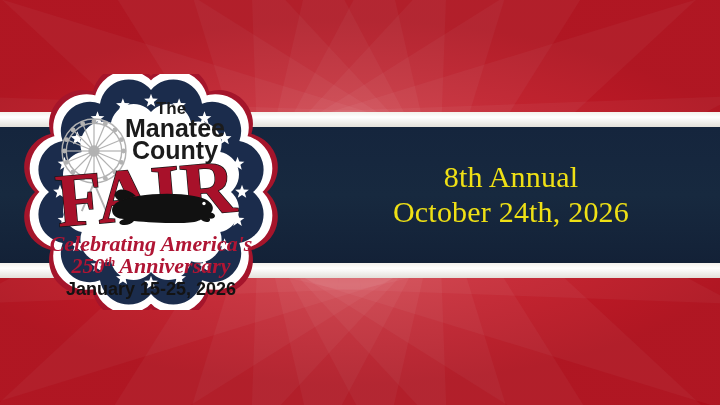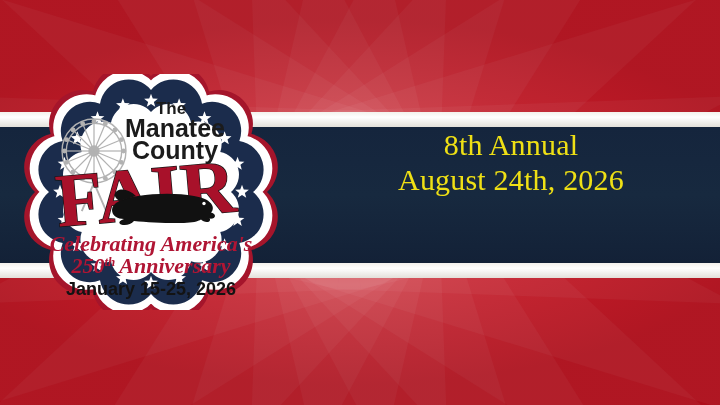--- a/index.html
+++ b/index.html
@@ -86,20 +86,21 @@
   
   .headline {
     position: absolute;
     left: 310px;
     right: 8px;
     top: 128px;
     height: 134px;
     display: flex;
     flex-direction: column;
     align-items: center;
+    justify-content: center;
     text-align: center;
     color: #efe015;
     font-family: "Liberation Serif", serif;
     line-height: 1.16;
     letter-spacing: 0.2px;
   }
   .headline .ln { font-size: 30px; white-space: nowrap; }
 
   
   .logo {
@@ -152,21 +153,21 @@
   <div class="burst-vignette"></div>
 
   <div class="banner">
     <div class="banner-stripe-top"></div>
     <div class="banner-core"></div>
     <div class="banner-stripe-bottom"></div>
   </div>
 
   <div class="headline">
     <div class="ln">8th Annual</div>
-    <div class="ln">August 24th, 2026</div>
+    <div class="ln">October 24th, 2026</div>
   </div>
 
   <div class="logo">
     <svg viewBox="0 0 286 236" xmlns="http://www.w3.org/2000/svg" aria-label="Manatee County Fair seal">
       <defs>
         <clipPath id="sealClip">
             <circle cx="143" cy="118" r="118"></circle>
           </clipPath>
       </defs>
 

